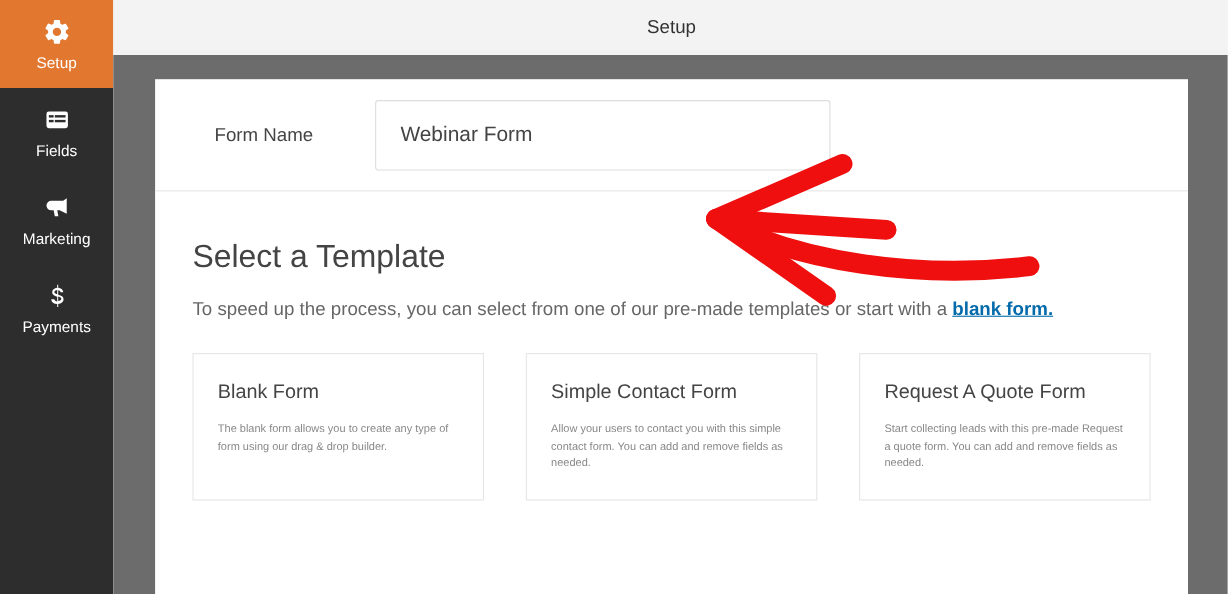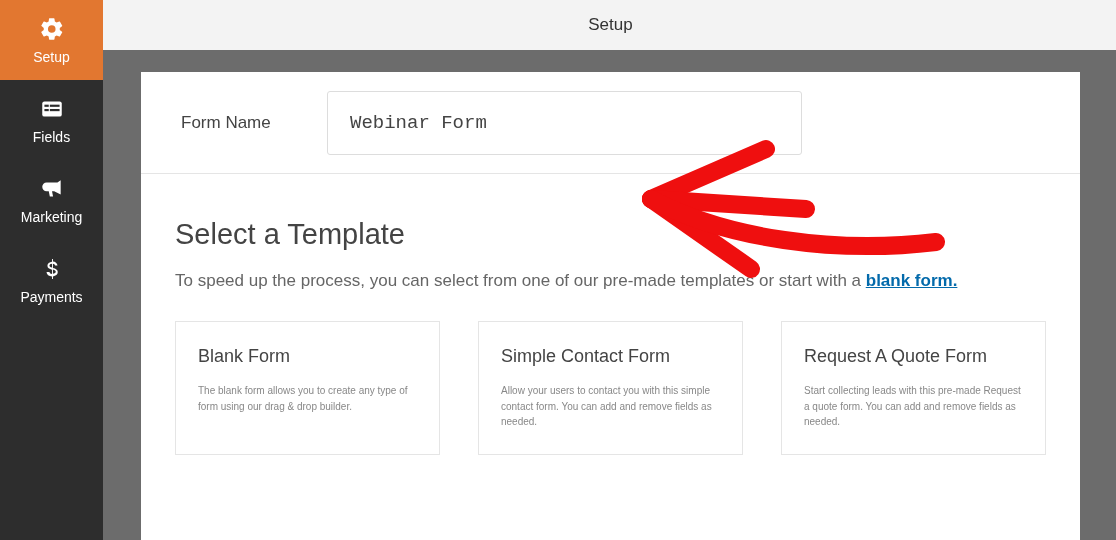--- a/index.html
+++ b/index.html
@@ -68,37 +68,36 @@
     .panel {
       background: #fff;
       height: 100%;
       position: relative;
     }
     .form-name-row {
       display: flex;
       align-items: center;
       height: 102px;
       border-bottom: 1px solid #e5e5e5;
-      padding-left: 40px;
+      padding-left: 54px;
     }
     .form-name-label {
       width: 146px;
       font-size: 17px;
       color: #444;
     }
     .form-name-input {
-      width: 475px;
+      width: 414px;
       height: 64px;
       border: 1px solid #ddd;
       border-radius: 3px;
       padding: 0 22px;
       font-size: 19px;
       color: #444;
       outline: none;
-      font-family: Liberation Mono, monospace;
     }
     .template-section {
       padding: 44px 34px 16px 34px;
     }
     .template-title {
       font-size: 29px;
       color: #444;
       font-weight: 400;
       margin-bottom: 20px;
     }

